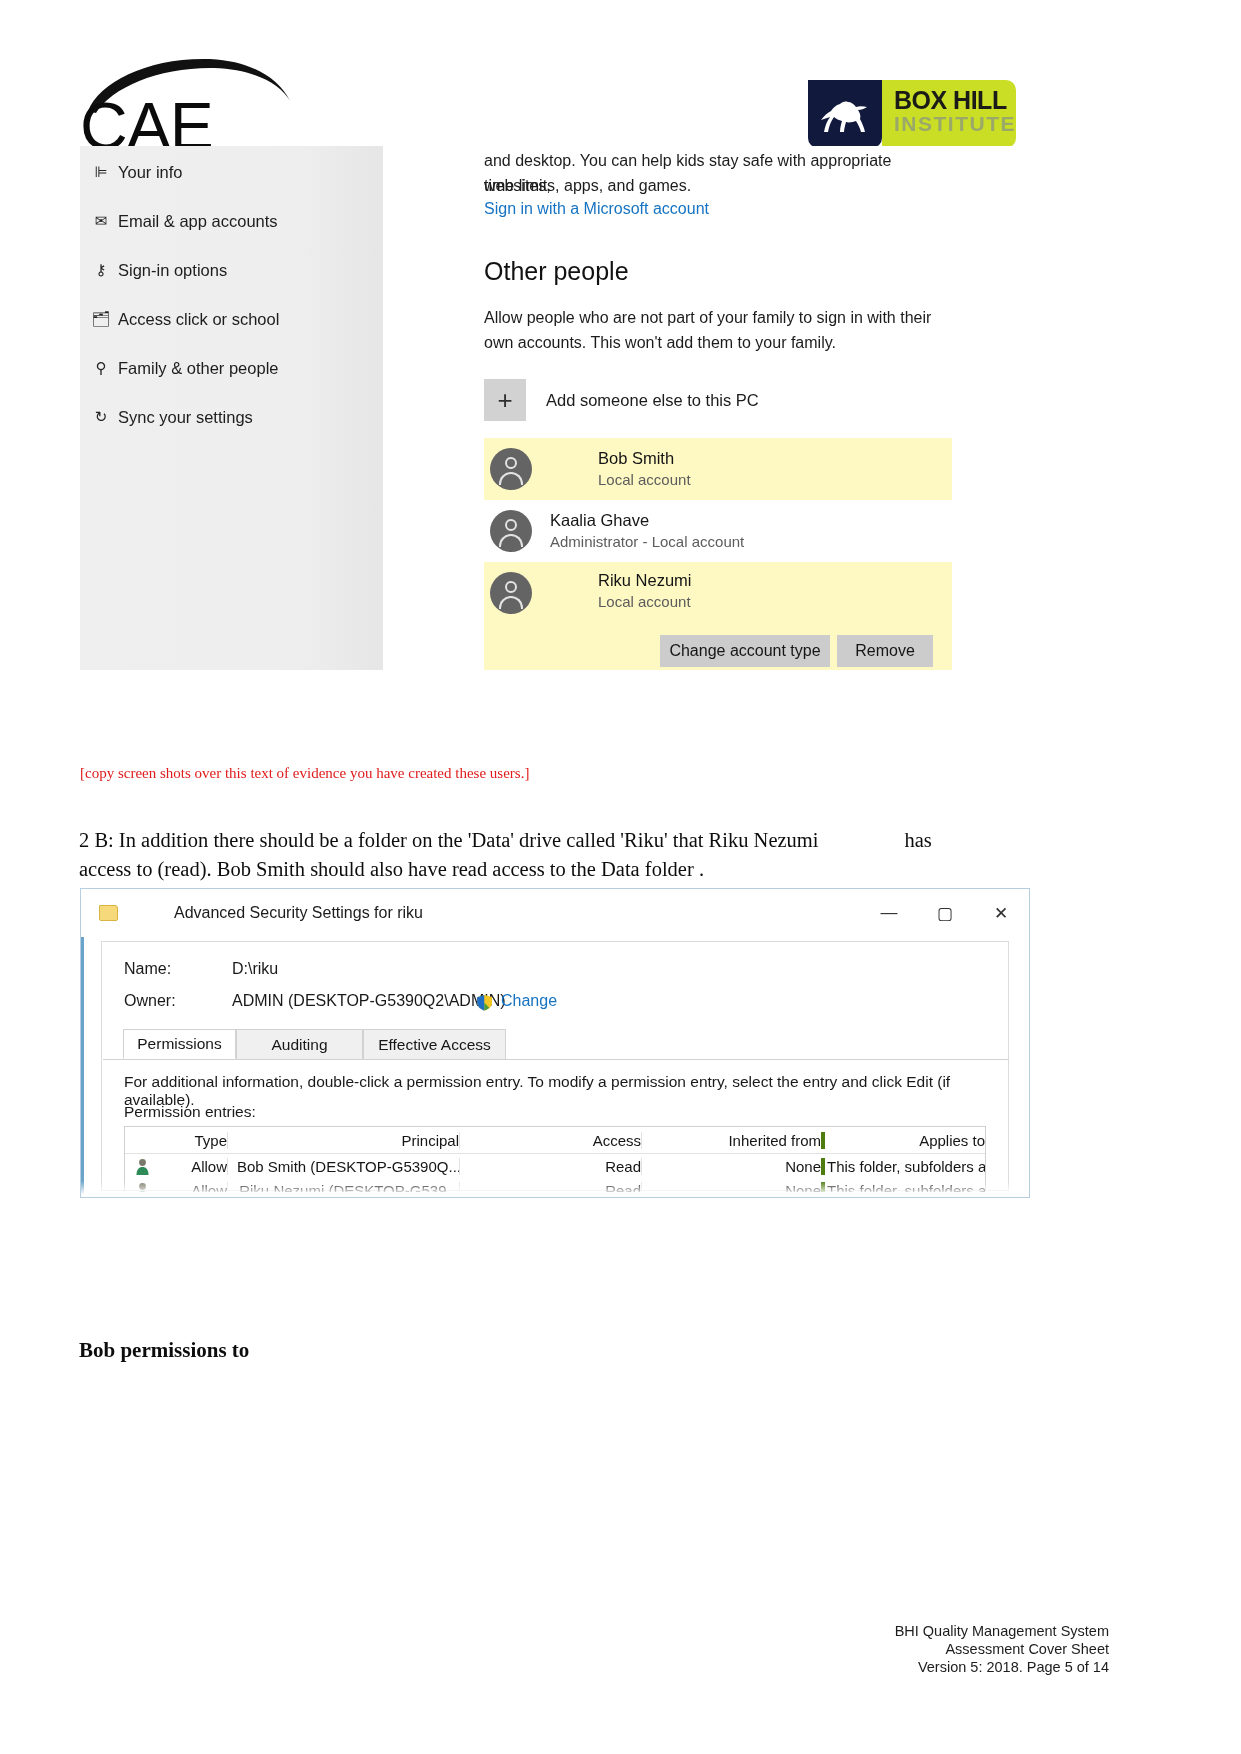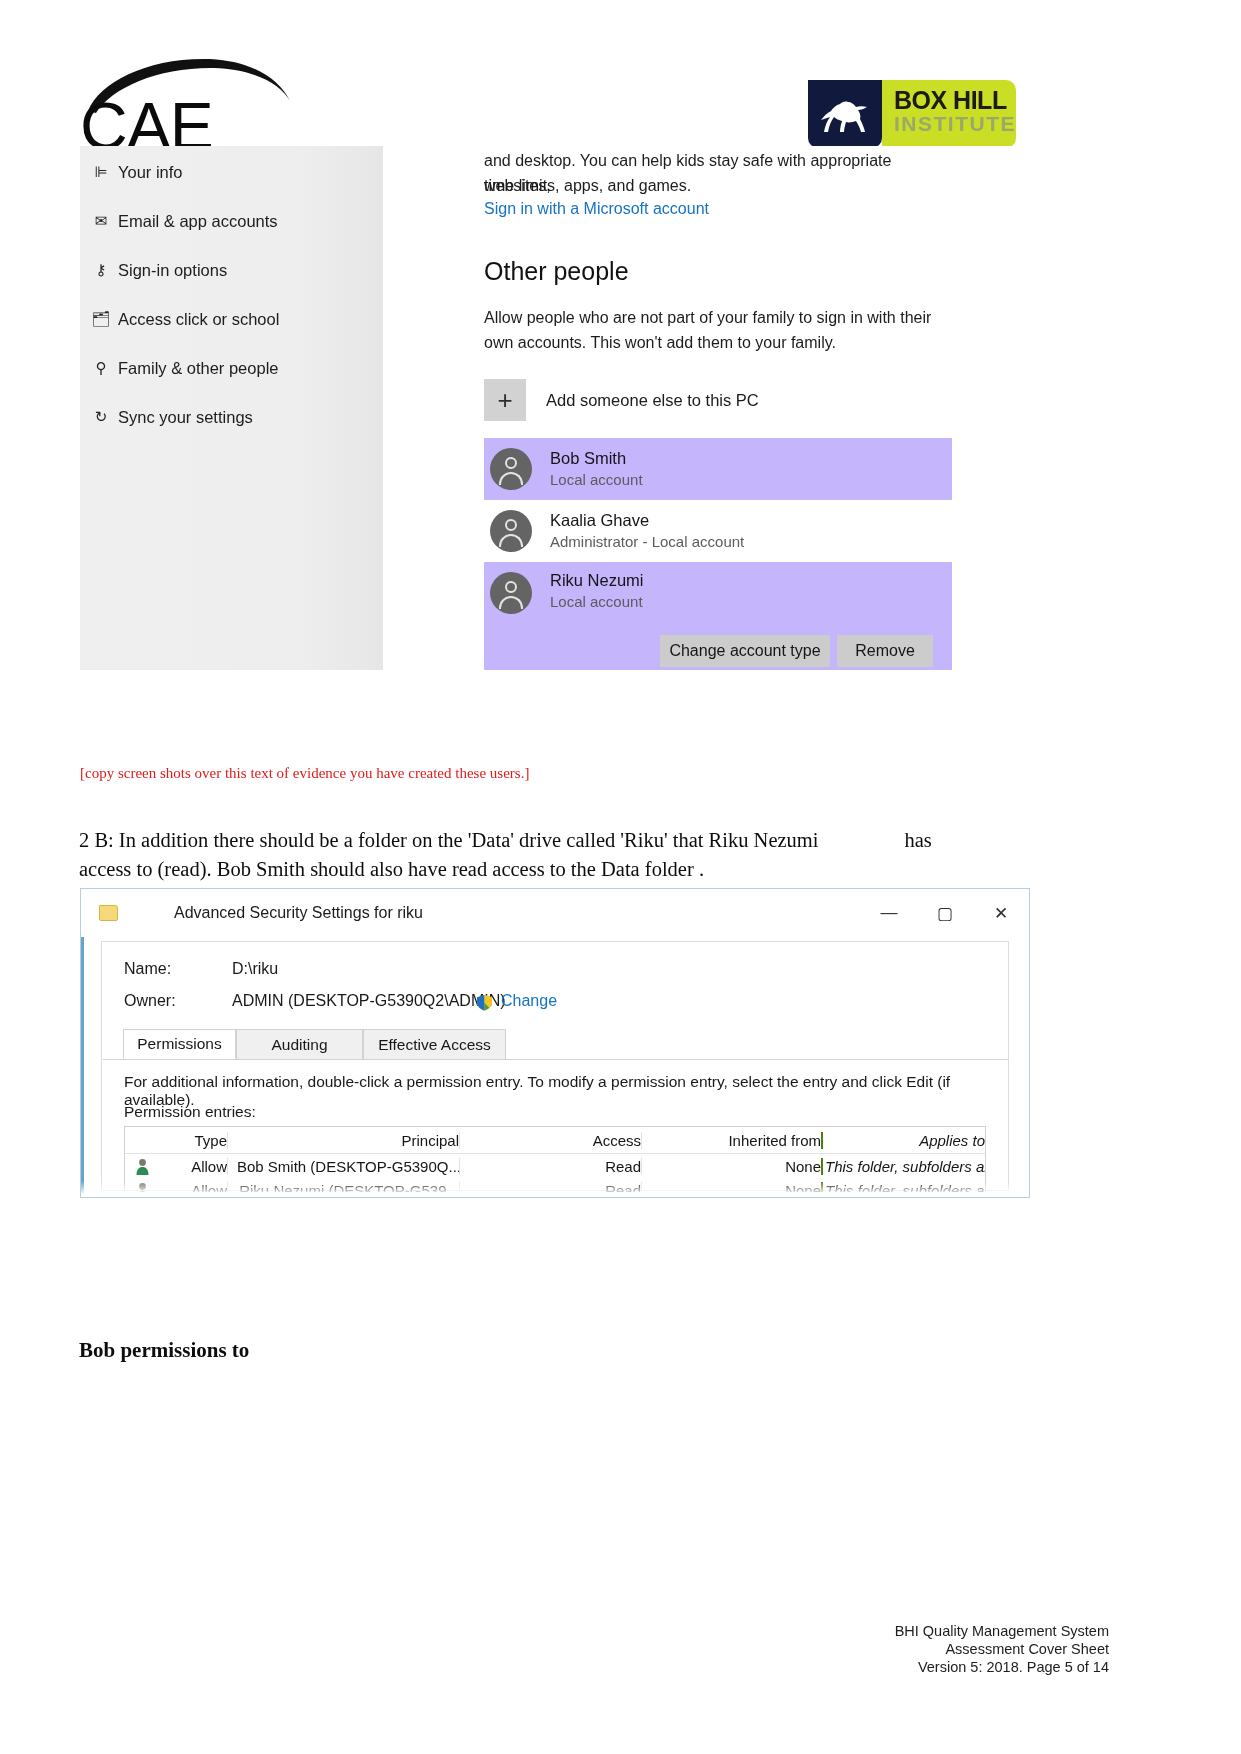--- a/index.html
+++ b/index.html
@@ -157,21 +157,21 @@
     margin-left: 20px;
     font-size: 16.5px;
     color: #1b1b1b;
   }
   .acct-row {
     position: absolute;
     left: 101px;
     width: 468px; height: 62px;
     display: flex; align-items: center;
   }
-  .acct-row.sel { background: #c4b5fd; }
+  .acct-row.sel { background: #fef9c3; gap: 48px; }
   .acct-av {
     width: 42px; height: 42px;
     border-radius: 50%;
     background: #646464;
     margin-left: 6px;
     position: relative;
   }
   .acct-av::before {
     content: "";
     position: absolute;
@@ -324,21 +324,21 @@
     box-sizing: border-box;
     overflow: hidden;
   }
   .pt-row { display: flex; height: 24px; align-items: center; text-align: right; }
   .pt-head { height: 26px; border-bottom: 1px solid #e2e2e2; }
   .pt-c0 { width: 34px; flex: none; display:flex; align-items:center; justify-content:center; }
   .pt-c1 { width: 68px; flex: none; }
   .pt-c2 { width: 232px; flex: none; border-left: 1px solid #e2e2e2; padding-left: 9px; box-sizing: border-box; }
   .pt-c3 { width: 182px; flex: none; border-left: 1px solid #e2e2e2; padding-left: 9px; box-sizing: border-box; }
   .pt-c4 { width: 180px; flex: none; border-left: 1px solid #e2e2e2; padding-left: 9px; box-sizing: border-box; }
-  .pt-c5 { flex: 1; border-left: 2px solid #4d7c0f; padding-left: 2px; box-sizing: border-box; font-style: italic; }
+  .pt-c5 { flex: 1; border-left: 4px solid #4d7c0f; padding-left: 2px; box-sizing: border-box; }
   .pt-head .pt-c1 { padding-left: 9px; box-sizing: border-box; }
   .pt-row span { font-size: 15px; color: #151515; white-space: nowrap; overflow: hidden; }
   .ico-user { width: 15px; height: 17px; }
   #asd-fade {
     position: absolute;
     left: 0; bottom: 0;
     width: 948px; height: 16px;
     background: linear-gradient(to bottom, rgba(255,255,255,0), #ffffff 85%);
     pointer-events: none;
   }

